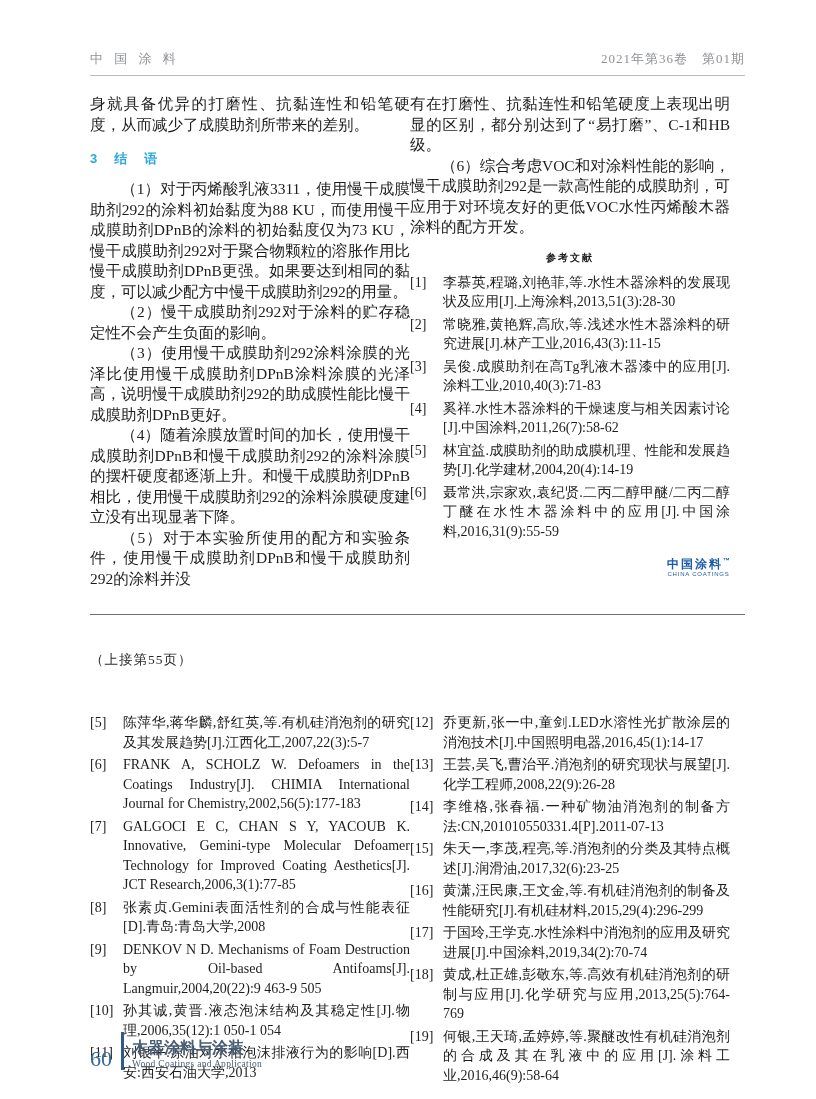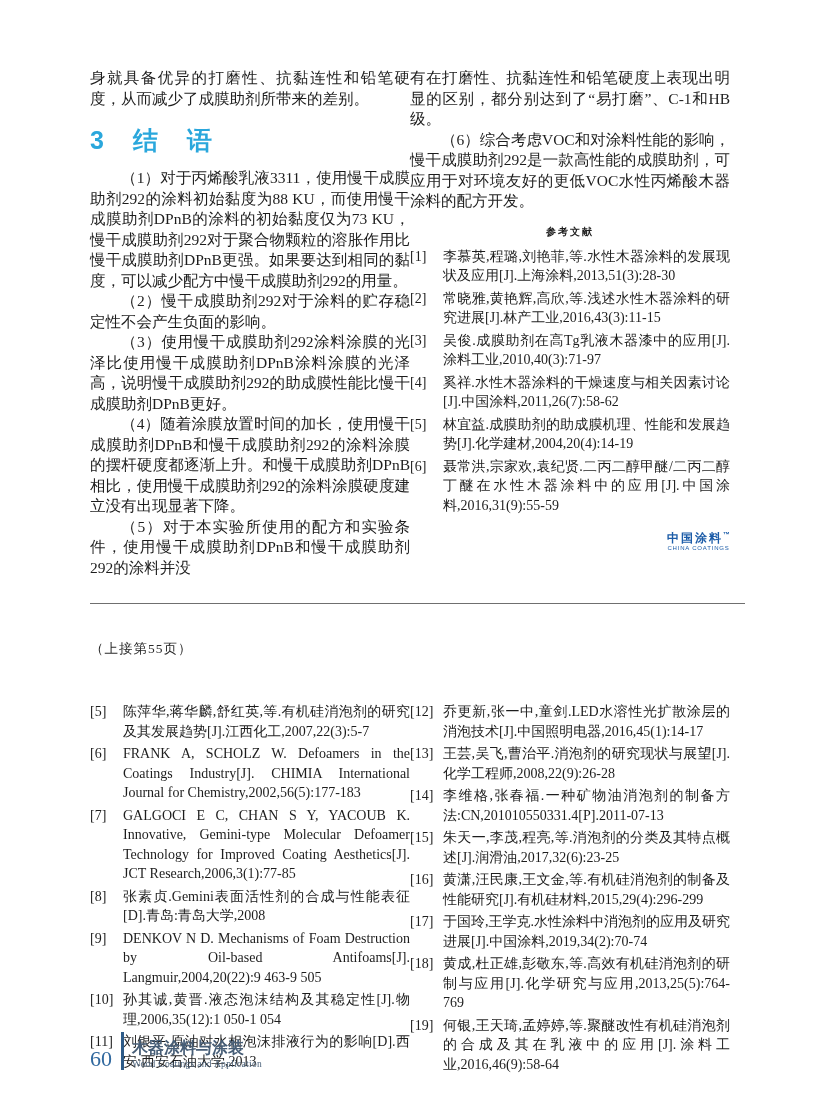--- a/index.html
+++ b/index.html
@@ -18,21 +18,21 @@
   }
   .hdr .journal { letter-spacing:4px; }
   .hdr .issue { letter-spacing:1px; }
   
   .cols { display:flex; margin-top:18px; }
   .col { width:320px; }
   .para { margin:0; font-size:15.5px; line-height:20.5px; text-align:justify; }
   .para.indent { text-indent:2em; }
   .sec-heading {
     font-family:"Liberation Sans","DejaVu Sans",sans-serif;
-    font-weight:bold; font-size:25px; letter-spacing:2px;
+    font-weight:bold; font-size:13px; letter-spacing:2px;
     margin:15px 0 11px 0;
   }
   
   .refs-title {
     text-align:center; font-weight:bold; font-size:10px;
     font-family:"Liberation Sans","DejaVu Sans",sans-serif;
     margin:13px 0 8px 0; letter-spacing:2px;
   }
   .ref-list { margin-top:4px; }
   .ref { display:flex; font-size:14px; line-height:19.5px; margin-bottom:3px; }
@@ -69,20 +69,24 @@
   }
   .footer .ft-sub {
     font-size:9.5px; line-height:1.3; letter-spacing:0.3px;
   }
 </style>
 </head>
 <body>
 
 <div class="page">
 
+  <div class="hdr">
+    <span class="journal">中 国 涂 料</span>
+    <span class="issue">2021年第36卷　第01期</span>
+  </div>
 
   <div class="cols">
 
     <div class="col">
       <p class="para">身就具备优异的打磨性、抗黏连性和铅笔硬度，从而减少了成膜助剂所带来的差别。</p>
       <h2 class="sec-heading" style="color: rgb(42, 167, 220);">3　结　语</h2>
       <div>
 
           <p class="para indent">（1）对于丙烯酸乳液3311，使用慢干成膜助剂292的涂料初始黏度为88 KU，而使用慢干成膜助剂DPnB的涂料的初始黏度仅为73 KU，慢干成膜助剂292对于聚合物颗粒的溶胀作用比慢干成膜助剂DPnB更强。如果要达到相同的黏度，可以减少配方中慢干成膜助剂292的用量。</p>
 
@@ -107,21 +111,21 @@
             <span class="ref-text">李慕英,程璐,刘艳菲,等.水性木器涂料的发展现状及应用[J].上海涂料,2013,51(3):28-30</span>
           </div>
 
           <div class="ref">
             <span class="ref-id">[2]</span>
             <span class="ref-text">常晓雅,黄艳辉,高欣,等.浅述水性木器涂料的研究进展[J].林产工业,2016,43(3):11-15</span>
           </div>
 
           <div class="ref">
             <span class="ref-id">[3]</span>
-            <span class="ref-text">吴俊.成膜助剂在高Tg乳液木器漆中的应用[J].涂料工业,2010,40(3):71-97</span>
+            <span class="ref-text">吴俊.成膜助剂在高Tg乳液木器漆中的应用[J].涂料工业,2010,40(3):71-83</span>
           </div>
 
           <div class="ref">
             <span class="ref-id">[4]</span>
             <span class="ref-text">奚祥.水性木器涂料的干燥速度与相关因素讨论[J].中国涂料,2011,26(7):58-62</span>
           </div>
 
           <div class="ref">
             <span class="ref-id">[5]</span>
             <span class="ref-text">林宜益.成膜助剂的助成膜机理、性能和发展趋势[J].化学建材,2004,20(4):14-19</span>

